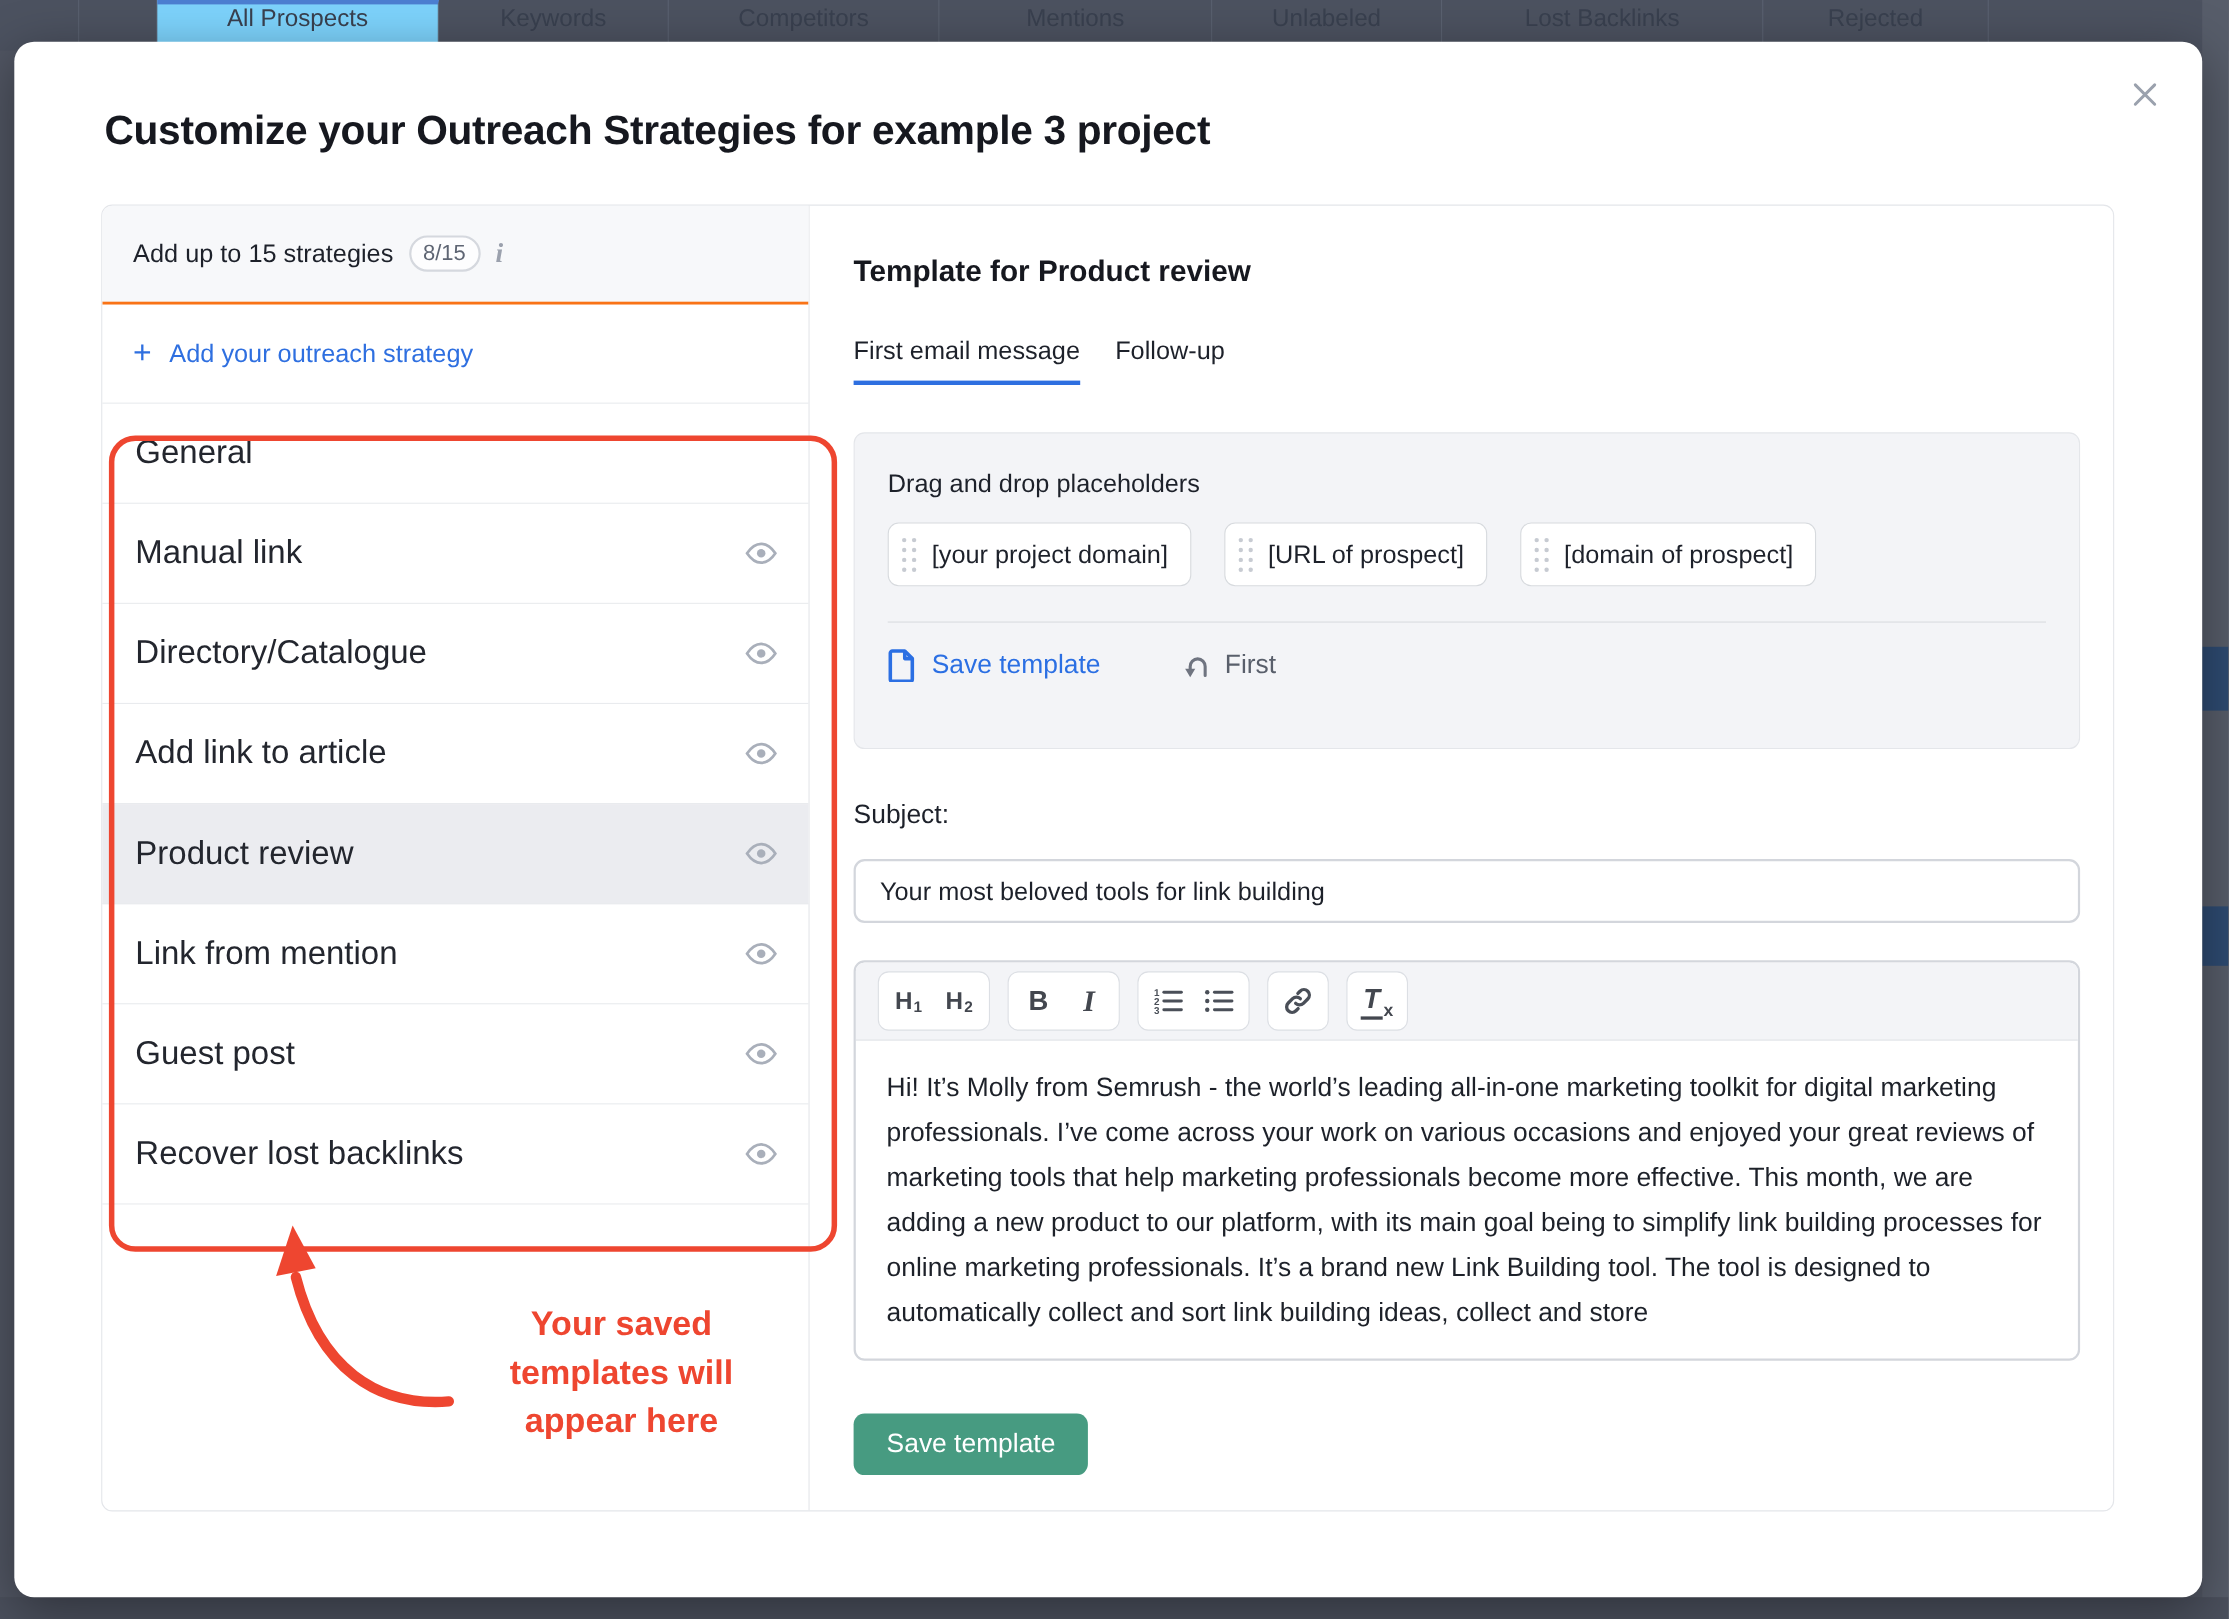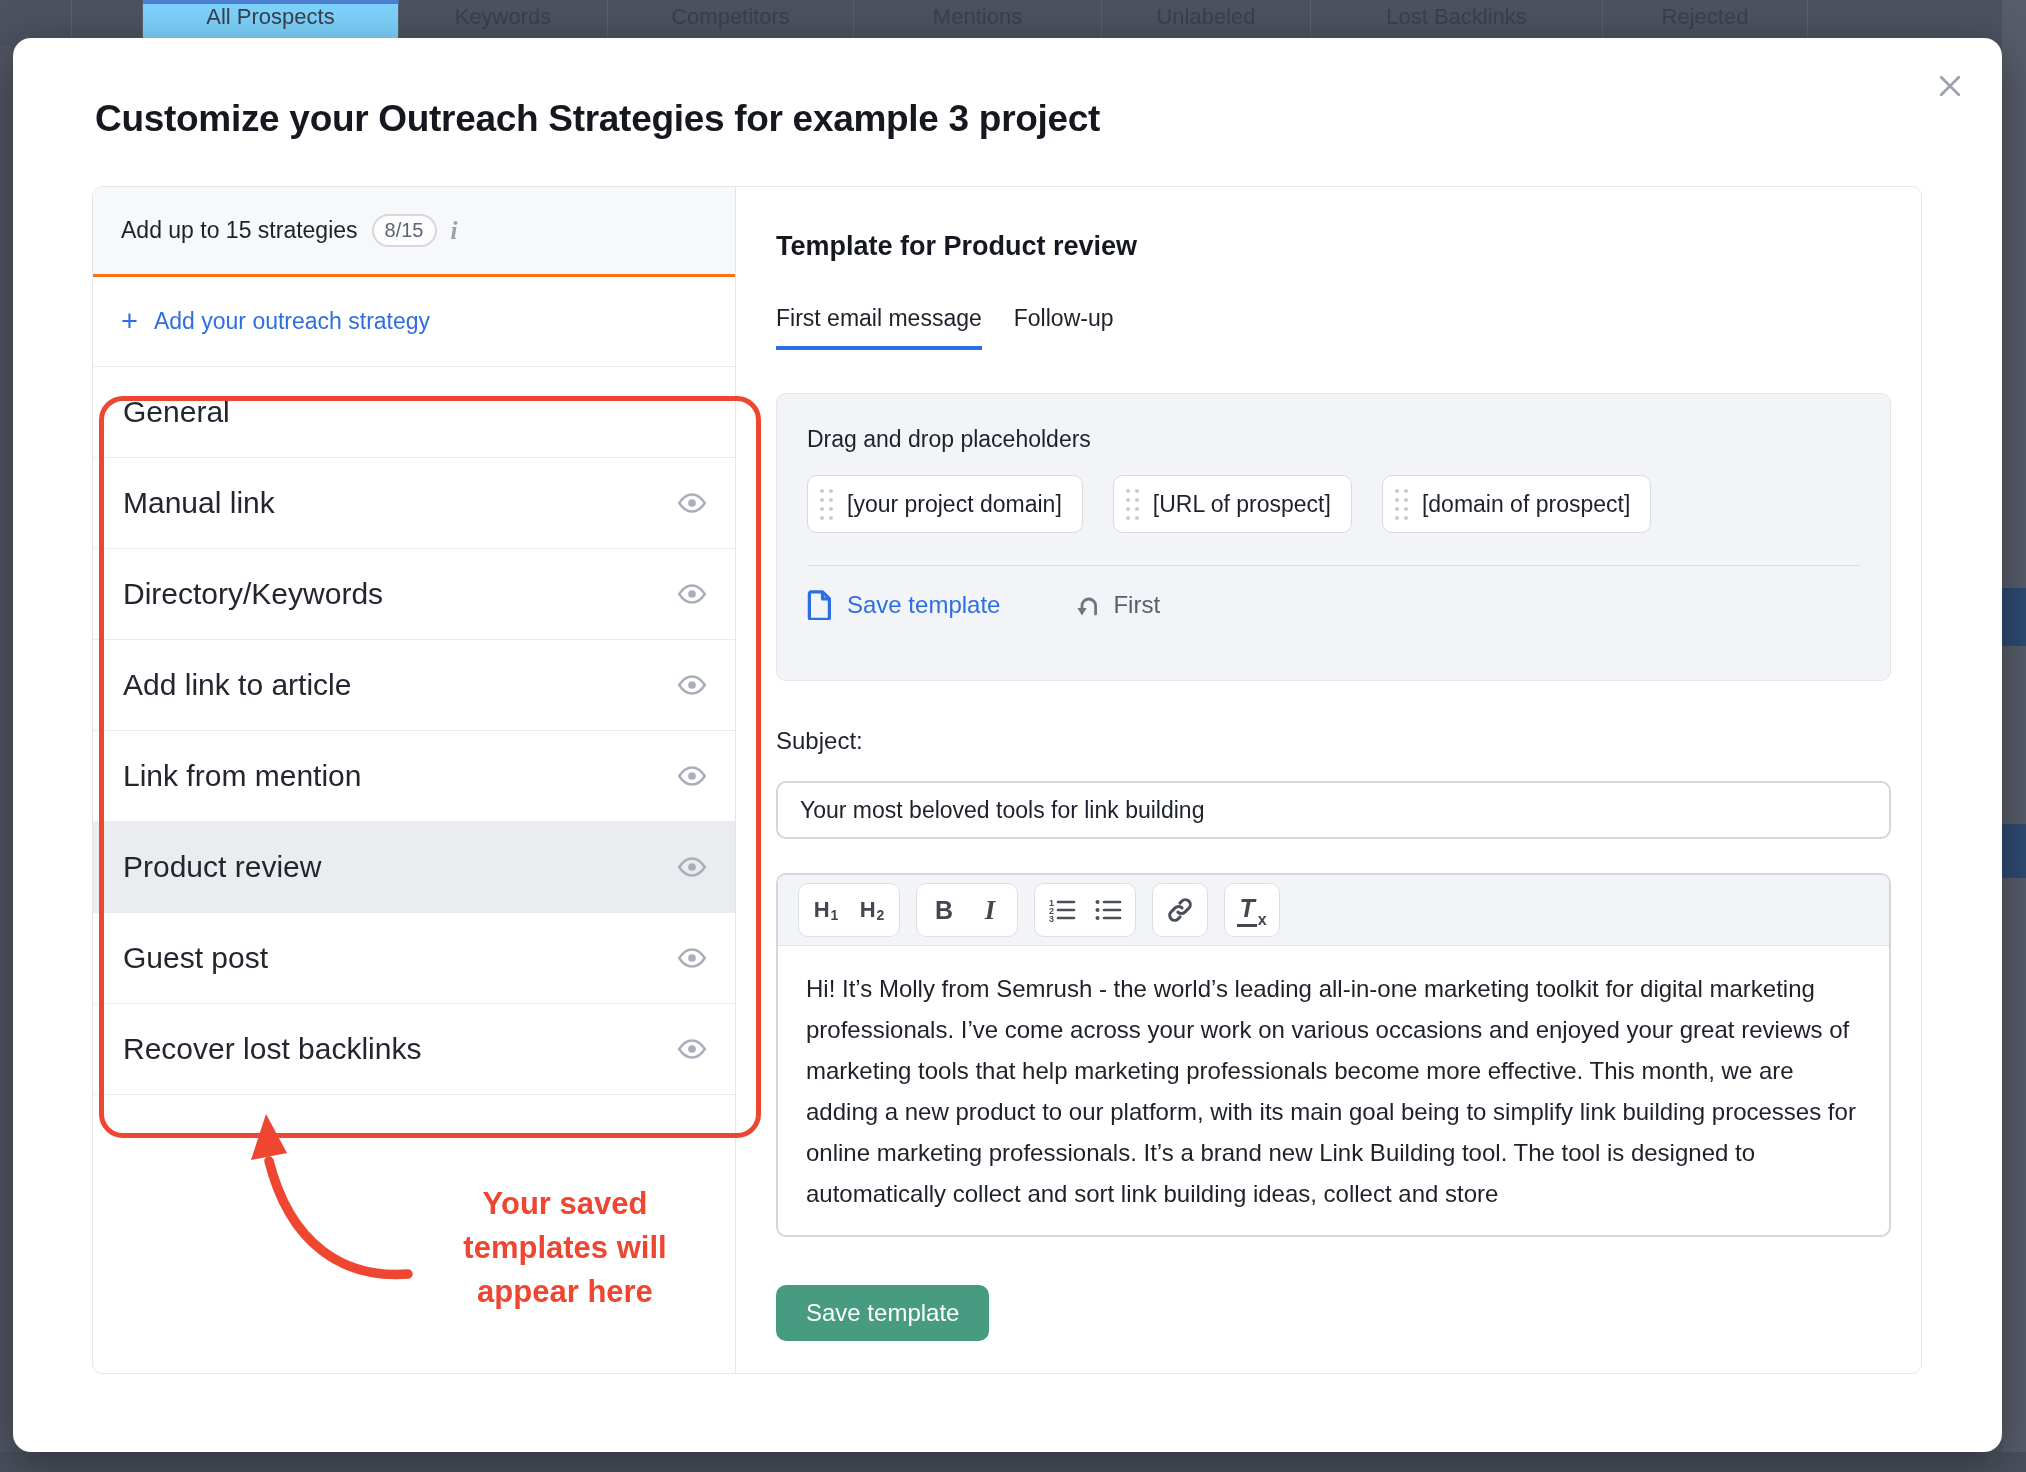--- a/index.html
+++ b/index.html
@@ -142,48 +142,48 @@
             <div class="strategy-row">
               <span>Manual link</span>
               <span class="eye">
                 <svg viewBox="0 0 28 20" width="30" height="22">
                   <path d="M2 10 C6.5 3.2 10 2 14 2 s7.5 1.2 12 8 c-4.5 6.8-8 8-12 8 S6.5 16.8 2 10 Z" fill="none" stroke="#a9afba" stroke-width="2.3"></path>
                   <circle cx="14" cy="10" r="3.6" fill="#a9afba"></circle>
                 </svg>
               </span>
             </div>
             <div class="strategy-row">
-              <span>Directory/Keywords</span>
+              <span>Directory/Catalogue</span>
               <span class="eye">
                 <svg viewBox="0 0 28 20" width="30" height="22">
                   <path d="M2 10 C6.5 3.2 10 2 14 2 s7.5 1.2 12 8 c-4.5 6.8-8 8-12 8 S6.5 16.8 2 10 Z" fill="none" stroke="#a9afba" stroke-width="2.3"></path>
                   <circle cx="14" cy="10" r="3.6" fill="#a9afba"></circle>
                 </svg>
               </span>
             </div>
             <div class="strategy-row">
               <span>Add link to article</span>
-              <span class="eye">
-                <svg viewBox="0 0 28 20" width="30" height="22">
-                  <path d="M2 10 C6.5 3.2 10 2 14 2 s7.5 1.2 12 8 c-4.5 6.8-8 8-12 8 S6.5 16.8 2 10 Z" fill="none" stroke="#a9afba" stroke-width="2.3"></path>
-                  <circle cx="14" cy="10" r="3.6" fill="#a9afba"></circle>
-                </svg>
-              </span>
-            </div>
-            <div class="strategy-row">
-              <span>Link from mention</span>
               <span class="eye">
                 <svg viewBox="0 0 28 20" width="30" height="22">
                   <path d="M2 10 C6.5 3.2 10 2 14 2 s7.5 1.2 12 8 c-4.5 6.8-8 8-12 8 S6.5 16.8 2 10 Z" fill="none" stroke="#a9afba" stroke-width="2.3"></path>
                   <circle cx="14" cy="10" r="3.6" fill="#a9afba"></circle>
                 </svg>
               </span>
             </div>
             <div class="strategy-row selected">
               <span>Product review</span>
+              <span class="eye">
+                <svg viewBox="0 0 28 20" width="30" height="22">
+                  <path d="M2 10 C6.5 3.2 10 2 14 2 s7.5 1.2 12 8 c-4.5 6.8-8 8-12 8 S6.5 16.8 2 10 Z" fill="none" stroke="#a9afba" stroke-width="2.3"></path>
+                  <circle cx="14" cy="10" r="3.6" fill="#a9afba"></circle>
+                </svg>
+              </span>
+            </div>
+            <div class="strategy-row">
+              <span>Link from mention</span>
               <span class="eye">
                 <svg viewBox="0 0 28 20" width="30" height="22">
                   <path d="M2 10 C6.5 3.2 10 2 14 2 s7.5 1.2 12 8 c-4.5 6.8-8 8-12 8 S6.5 16.8 2 10 Z" fill="none" stroke="#a9afba" stroke-width="2.3"></path>
                   <circle cx="14" cy="10" r="3.6" fill="#a9afba"></circle>
                 </svg>
               </span>
             </div>
             <div class="strategy-row">
               <span>Guest post</span>
               <span class="eye">

